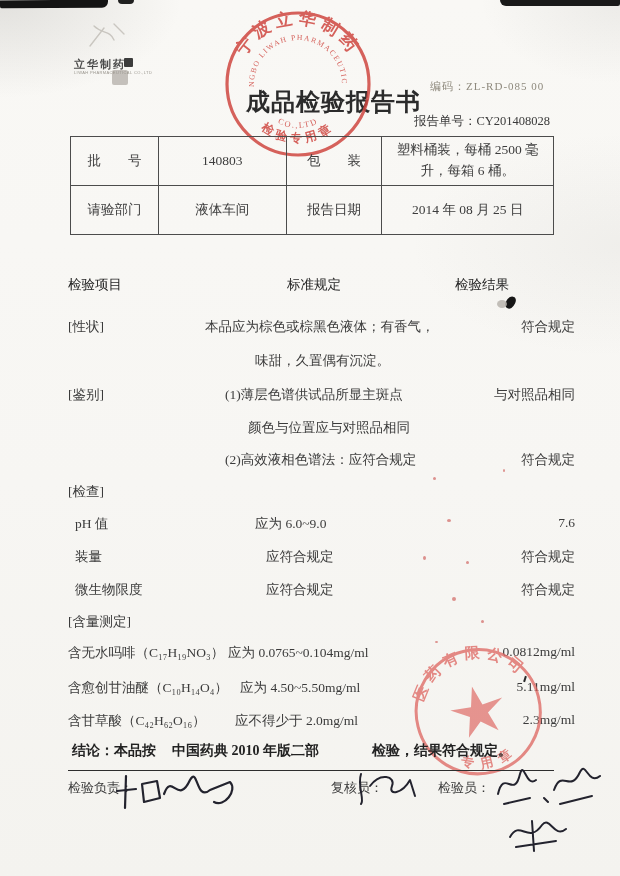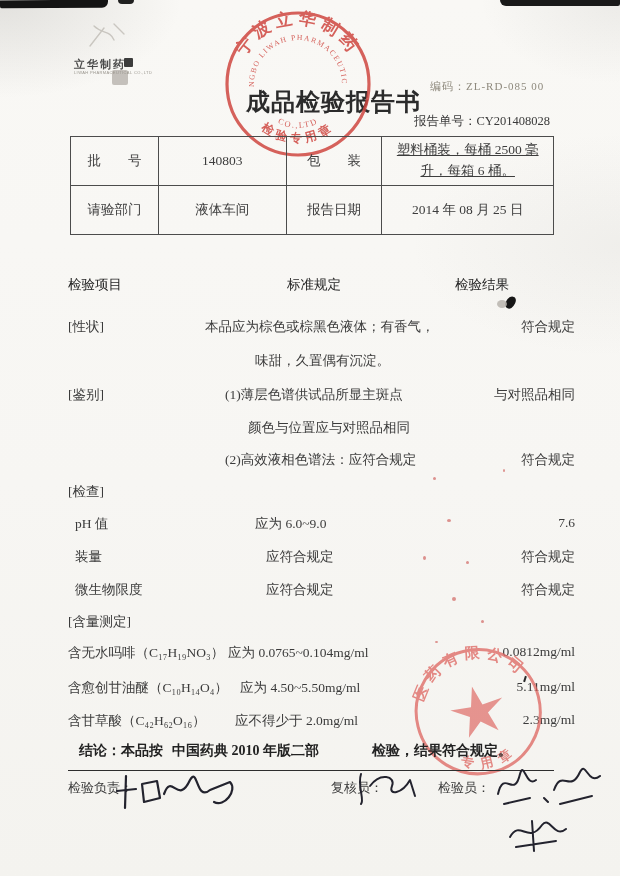--- a/index.html
+++ b/index.html
@@ -27,21 +27,21 @@
   .title{left:246px;top:86px;font-size:24px;font-weight:bold;color:#2b2b2b;letter-spacing:1px;}
   .report-no{left:414px;top:113px;font-size:12.5px;color:#3a3a3a;}
   .stamp-top{left:222px;top:8px;width:152px;height:152px;opacity:.85;}
   
   table.info{position:absolute;left:70px;top:136px;width:484px;border-collapse:collapse;font-size:13.5px;color:#3d3d3d;}
   table.info td{border:1px solid #4c4c4c;text-align:center;vertical-align:middle;padding:2px 4px;}
   table.info tr:nth-child(1) td{height:30px;}
   table.info tr:nth-child(2) td{height:44px;}
   table.info tr:nth-child(3) td{height:25px;}
   table.info tr:nth-child(4) td{height:25px;}
-  td.pack-val{text-align:center;padding:3px 8px !important;line-height:1.55;text-decoration:underline;}
+  td.pack-val{text-align:center;padding:3px 8px !important;line-height:1.55;}
   
   .col-head{font-size:13.5px;font-weight:normal;color:#242424;top:276px;}
   .rline span{position:absolute;white-space:nowrap;font-size:13.5px;color:#3b3b3b;}
   .rline .item{left:68px;}
   .rline .res{left:425px;width:150px;text-align:right;}
   .blot{left:506px;top:296px;width:9px;height:13px;background:#161616;border-radius:60% 40% 55% 45%;transform:rotate(25deg);}
   .blot-smear{left:497px;top:300px;width:10px;height:8px;background:#b9b4ae;border-radius:50%;opacity:.85;}
   
   .conclusion{top:742px;font-size:14px;font-weight:bold;color:#222;}
   .sig-rule{left:68px;top:770px;width:486px;border-top:1.5px solid #2e2e2e;}
@@ -200,21 +200,21 @@
 
   <div class="dot" style="left:433px;top:477px;width:3px;height:3px"></div>
   <div class="dot" style="left:447px;top:519px;width:4px;height:3px"></div>
   <div class="dot" style="left:423px;top:556px;width:3px;height:4px"></div>
   <div class="dot" style="left:466px;top:561px;width:3px;height:3px"></div>
   <div class="dot" style="left:452px;top:597px;width:4px;height:4px"></div>
   <div class="dot" style="left:503px;top:469px;width:2px;height:3px"></div>
   <div class="dot" style="left:481px;top:620px;width:3px;height:3px"></div>
   <div class="dot" style="left:435px;top:641px;width:3px;height:2px"></div>
 
-  <div class="abs conclusion" style="left:79px;">结论：本品按</div>
+  <div class="abs conclusion" style="left:72px;">结论：本品按</div>
   <div class="abs conclusion" style="left:172px;">中国药典 2010 年版二部</div>
   <div class="abs conclusion" style="left:372px;">检验，结果符合规定。</div>
 
   <div class="abs sig-rule"></div>
   <div class="abs sig-label" style="left:68px;">检验负责：</div>
   <div class="abs sig-label" style="left:298px;margin-left:33px;">复核员：</div>
   <div class="abs sig-label" style="left:438px;">检验员：</div>
 
   <svg class="abs" style="left:112px;top:764px" width="140" height="55" viewBox="0 0 140 55">
     <path d="M14,12 L13,44 M5,27 L24,25 M30,20 l15,-3 l3,17 l-16,4 z M52,30 C60,8 66,42 78,16 C86,2 84,38 98,26 L118,18 C126,26 112,44 102,38" fill="none" stroke="#23232e" stroke-width="2.2" stroke-linecap="round" stroke-linejoin="round"></path>

